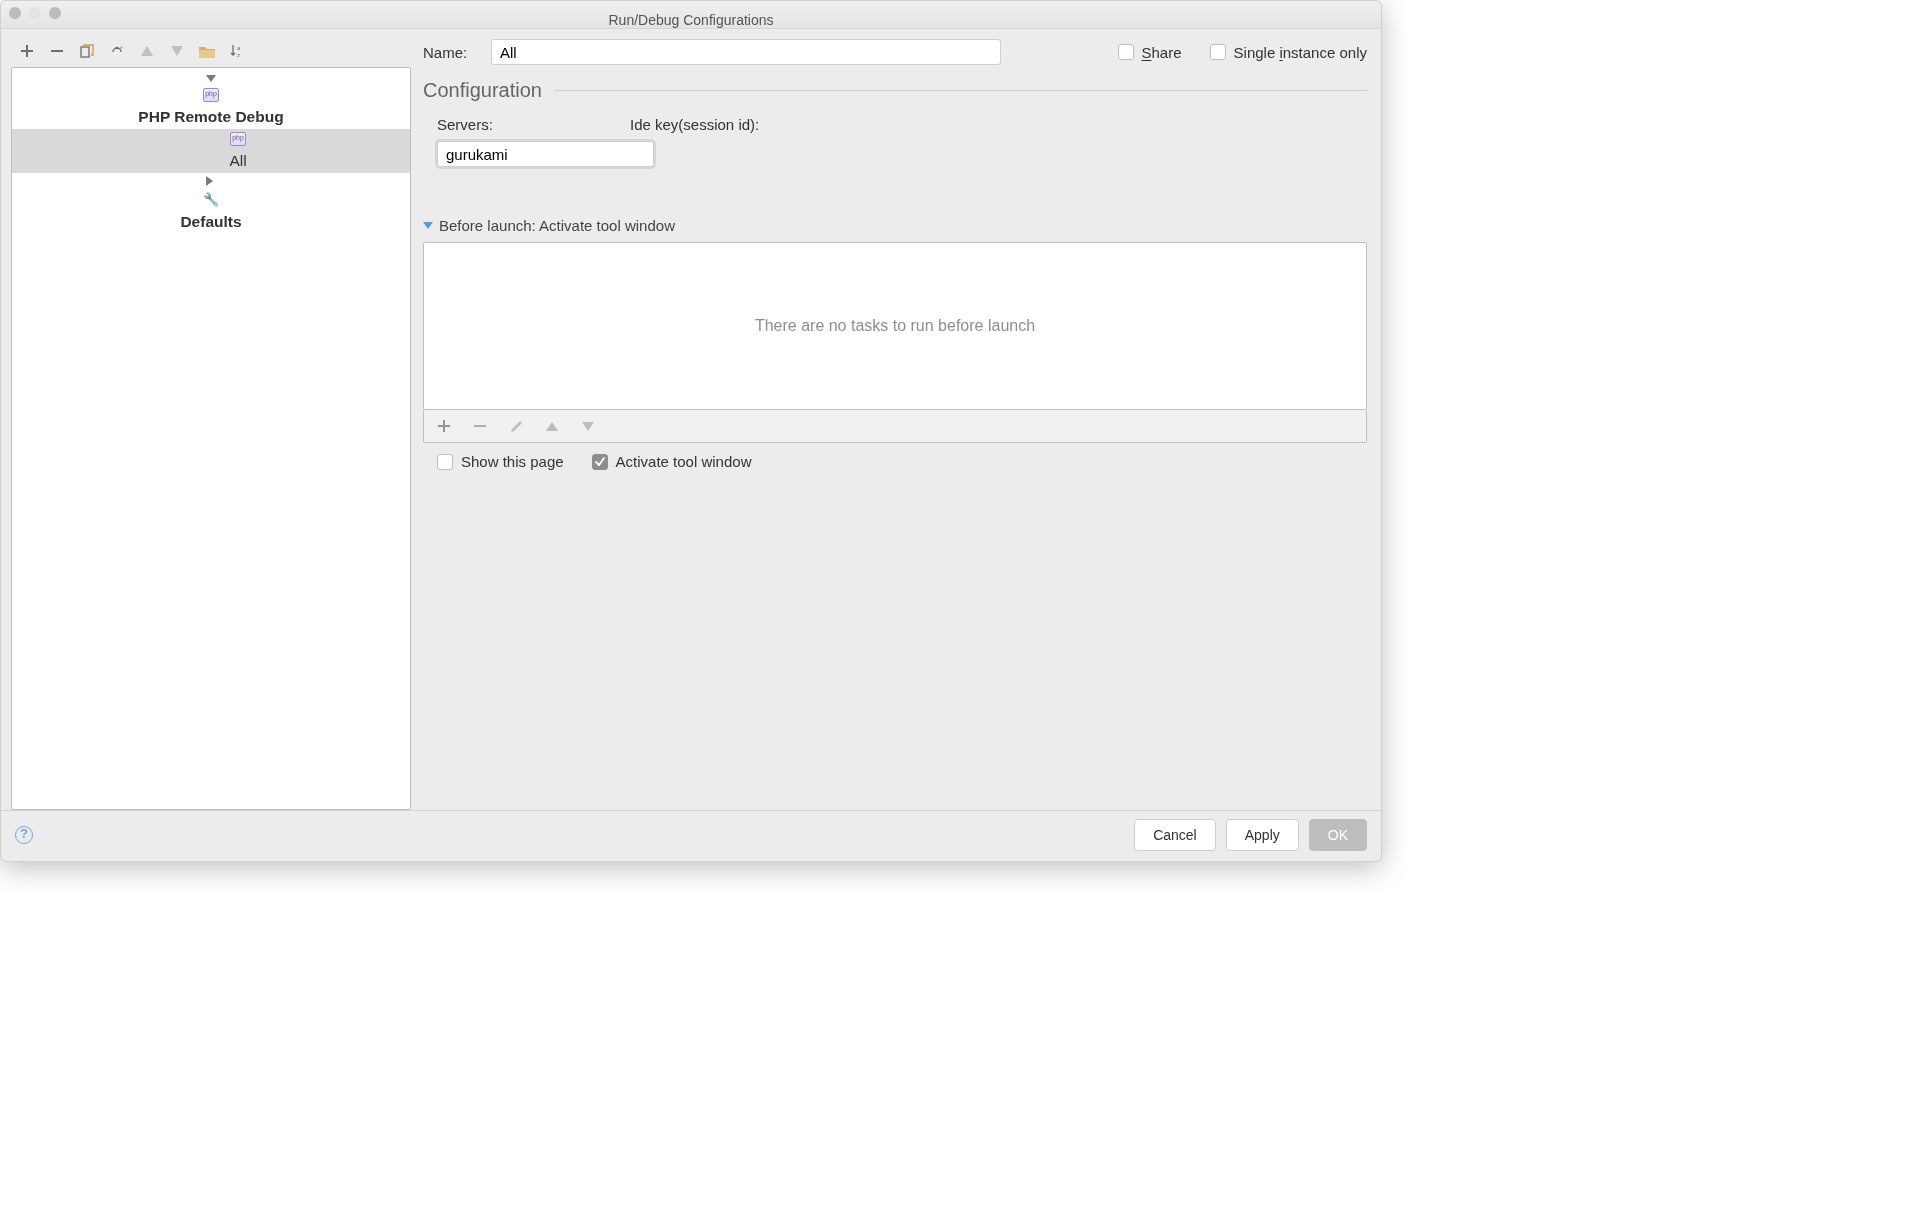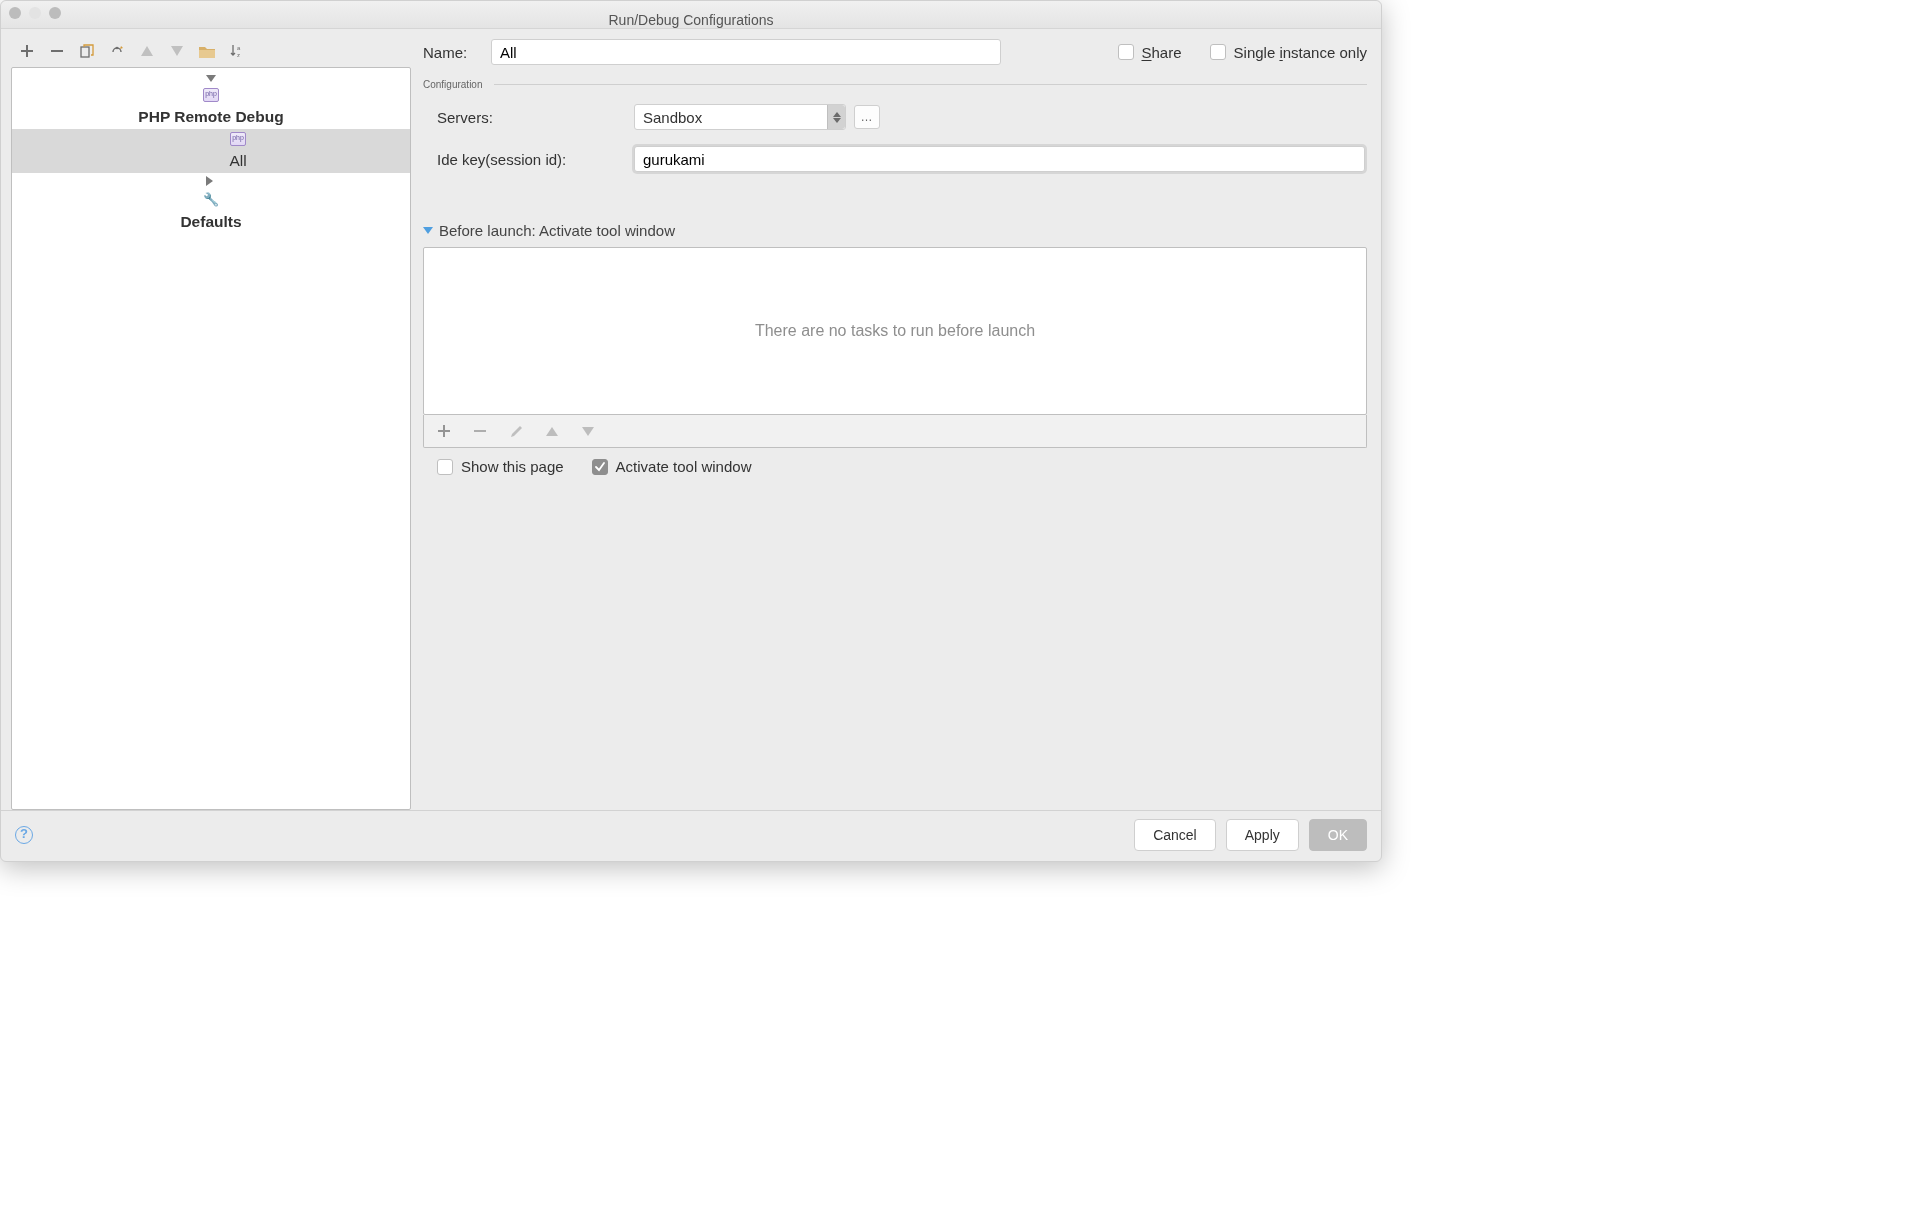--- a/index.html
+++ b/index.html
@@ -48,23 +48,23 @@
   .name-row input { flex:0 0 510px; }
   .name-row .push { margin-left:auto; display:flex; align-items:center; gap:28px; }
   input[type=text] { height:26px; border:1px solid var(--input-border); border-radius:3px; padding:2px 8px; font-size:15px; background:#fff; }
   input[type=text].full { flex:1; }
   .check { display:flex; align-items:center; gap:8px; }
   .check .box { width:16px; height:16px; border:1px solid var(--check-border); border-radius:3px; background:#fff; display:inline-flex; align-items:center; justify-content:center;}
   .check.checked .box { background:var(--check-checked); border-color:var(--check-checked);}
   .check.checked .box svg { display:block;}
   .check .box svg { display:none; width:10px; height:10px; }
   .section { }
-  .section-head { display:flex; align-items:center; color:#666; font-size:10px; gap:6px;}
+  .section-head { display:flex; align-items:center; color:#666; font-size:20px; gap:6px;}
   .section-head .line { flex:1; height:1px; background:var(--divider); margin-left:6px;}
-  .config-grid { display:grid; grid-template-columns:185px 1fr; row-gap:16px; column-gap:12px; padding:14px 2px 0 14px; align-items:center;}
+  .config-grid { display:grid; grid-template-columns:185px 1fr; row-gap:16px; column-gap:12px; padding:14px 2px 0 14px; align-items:center;gap:8px;}
   .servers-wrap { display:flex; align-items:center; gap:8px; }
   .select { position:relative; width:212px; height:26px; background:#fff; border:1px solid var(--input-border); border-radius:3px; display:flex; align-items:center; padding:0 26px 0 8px; font-size:15px;}
   .select .spin { position:absolute; right:0; top:0; bottom:0; width:18px; background:#d2d2d2; border-left:1px solid #bfbfbf; display:flex; flex-direction:column; align-items:center; justify-content:center; gap:1px; border-top-right-radius:3px; border-bottom-right-radius:3px;}
   .select .spin .t { width:0; height:0; border-left:4px solid transparent; border-right:4px solid transparent; border-bottom:5px solid #6b6b6b; }
   .select .spin .b { width:0; height:0; border-left:4px solid transparent; border-right:4px solid transparent; border-top:5px solid #6b6b6b; }
   .dots-btn { width:26px; height:24px; border:1px solid var(--btn-border); border-radius:3px; background:#fdfdfd; display:inline-flex; align-items:center; justify-content:center; color:#666; font-size:12px; letter-spacing:1px;}
   .idekey-wrap { display:flex; align-items:center; gap:8px; }
   .idekey-wrap input { flex:1; box-shadow: 0 0 0 2px #d6d6d6;}
   .before-launch .head { display:flex; align-items:center; gap:6px; color:#444; font-size:15px;}
   .before-launch .head .tri { width:0; height:0; border-left:5px solid transparent; border-right:5px solid transparent; border-top:7px solid var(--blue-tri); }
@@ -181,30 +181,20 @@
         </div>
       </div>
 
       <div class="section">
         <div class="section-head">
           <span>Configuration</span>
           <span class="line"></span>
         </div>
         <div class="config-grid">
           <span>Servers:</span>
-          <div class="servers-wrap">
-            <div class="select">
-              <span>Sandbox</span>
-              <span class="spin">
-                  <span class="t"></span>
-                  <span class="b"></span>
-                </span>
-            </div>
-            <span class="dots-btn">…</span>
-          </div>
 
           <span>Ide key(session id):</span>
           <div class="idekey-wrap">
             <input type="text" class="full" value="gurukami" style="">
           </div>
         </div>
       </div>
 
       <div class="section before-launch" style="margin-top:36px;">
         <div class="head">

